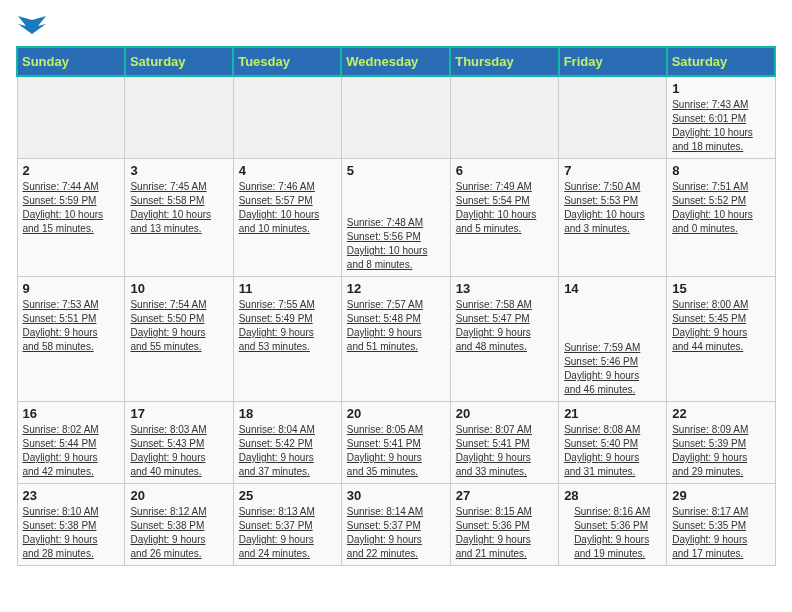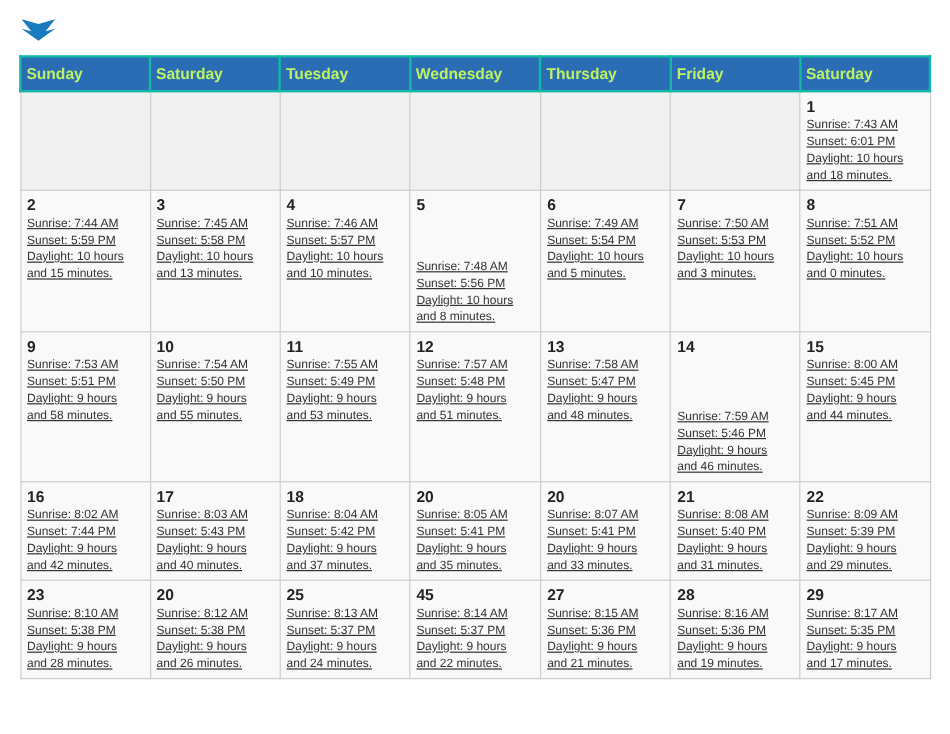--- a/index.html
+++ b/index.html
@@ -230,21 +230,21 @@
           <div class="day-info" style="white-space: pre-line;">Sunrise: 8:00 AM
 Sunset: 5:45 PM
 Daylight: 9 hours
 and 44 minutes.</div>
         </td>
       </tr>
       <tr>
         <td>
           <span class="day-number">16</span>
           <div class="day-info" style="white-space: pre-line;">Sunrise: 8:02 AM
-Sunset: 7:44 PM
+Sunset: 5:44 PM
 Daylight: 9 hours
 and 42 minutes.</div>
         </td>
         <td>
           <span class="day-number">17</span>
           <div class="day-info" style="white-space: pre-line;">Sunrise: 8:03 AM
 Sunset: 5:43 PM
 Daylight: 9 hours
 and 40 minutes.</div>
         </td>
@@ -300,36 +300,36 @@
 and 26 minutes.</div>
         </td>
         <td>
           <span class="day-number">25</span>
           <div class="day-info" style="white-space: pre-line;">Sunrise: 8:13 AM
 Sunset: 5:37 PM
 Daylight: 9 hours
 and 24 minutes.</div>
         </td>
         <td>
-          <span class="day-number">45</span>
+          <span class="day-number">30</span>
           <div class="day-info" style="white-space: pre-line;">Sunrise: 8:14 AM
 Sunset: 5:37 PM
 Daylight: 9 hours
 and 22 minutes.</div>
         </td>
         <td>
           <span class="day-number">27</span>
           <div class="day-info" style="white-space: pre-line;">Sunrise: 8:15 AM
 Sunset: 5:36 PM
 Daylight: 9 hours
 and 21 minutes.</div>
         </td>
         <td>
           <span class="day-number">28</span>
-          <div class="day-info" style="white-space: pre-line;">Sunrise: 8:16 AM
+          <div class="day-info" style="white-space: pre-line; margin-left: 10px;">Sunrise: 8:16 AM
 Sunset: 5:36 PM
 Daylight: 9 hours
 and 19 minutes.</div>
         </td>
         <td>
           <span class="day-number">29</span>
           <div class="day-info" style="white-space: pre-line;">Sunrise: 8:17 AM
 Sunset: 5:35 PM
 Daylight: 9 hours
 and 17 minutes.</div>

